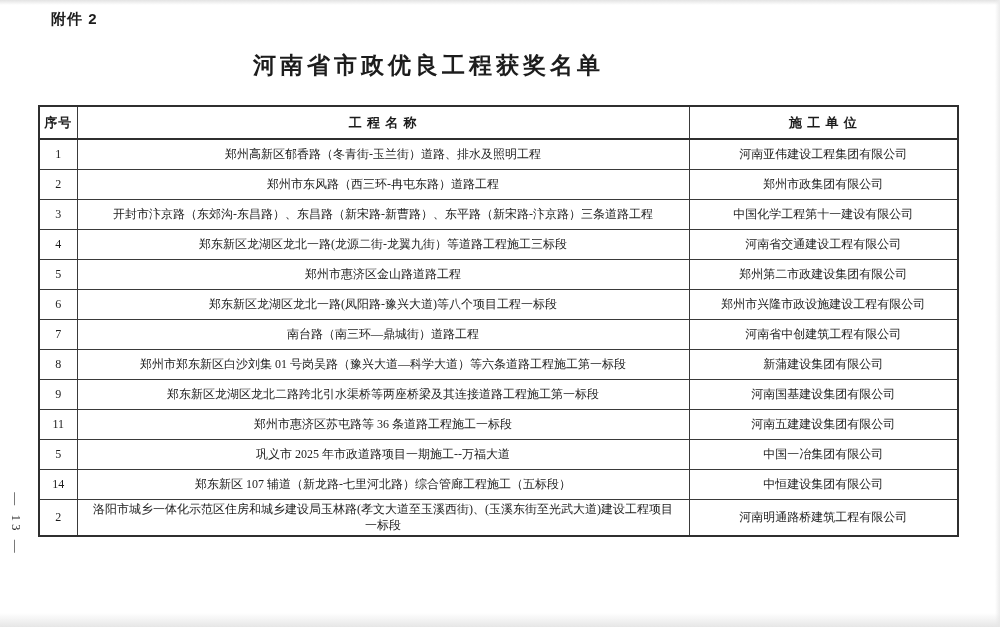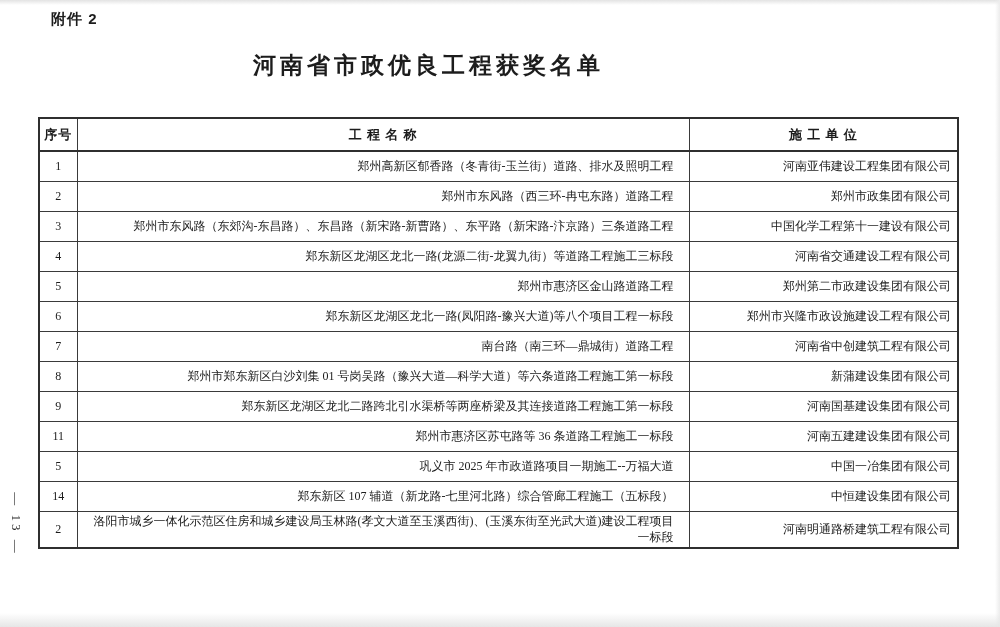--- a/index.html
+++ b/index.html
@@ -26,41 +26,41 @@
     font-family:"Liberation Sans","DejaVu Sans",sans-serif;
     font-weight:bold;font-size:23px;letter-spacing:4px;
   }
   .page-number{
     position:absolute;left:16px;top:524px;
     transform:translate(-50%,-50%) rotate(90deg);
     white-space:nowrap;font-size:13px;letter-spacing:3px;color:#2a2a2a;
   }
 
   table.awards{
-    position:absolute;left:38px;top:117px;width:919px;
+    position:absolute;left:38px;top:105px;width:919px;
     border-collapse:collapse;table-layout:fixed;
     border:2px solid #2f2f2f;
   }
   table.awards th, table.awards td{
     border:1px solid #3a3a3a;
     vertical-align:middle;
     overflow:hidden;
   }
   table.awards thead th{
     height:31px;
     border-bottom:2px solid #2f2f2f;
     font-weight:bold;font-size:13px;letter-spacing:1px;
     text-align:center;padding:0 2px;
   }
   col.c-no{width:38px;}
   col.c-project{width:612px;}
   col.c-company{width:269px;}
   td.no{height:29px;text-align:center;font-size:12px;padding:0;}
-  td.project{text-align:right;font-size:12px;line-height:1.3;padding:2px 15px;}
-  td.company{text-align:right;font-size:12px;line-height:1.3;padding:2px 6px;}
+  td.project{text-align:center;font-size:12px;line-height:1.3;padding:2px 15px;}
+  td.company{text-align:center;font-size:12px;line-height:1.3;padding:2px 6px;}
 </style>
 </head>
 <body>
 
 <div class="edge-top"></div>
 <div class="edge-right"></div>
 <div class="edge-bottom"></div>
 
 <div class="attachment-label">附件 2</div>
 <div class="doc-title">河南省市政优良工程获奖名单</div>
@@ -85,21 +85,21 @@
       <td class="project">郑州高新区郁香路（冬青街-玉兰街）道路、排水及照明工程</td>
       <td class="company">河南亚伟建设工程集团有限公司</td>
     </tr>
     <tr>
       <td class="no">2</td>
       <td class="project">郑州市东风路（西三环-冉屯东路）道路工程</td>
       <td class="company">郑州市政集团有限公司</td>
     </tr>
     <tr>
       <td class="no">3</td>
-      <td class="project">郑州市东风路（东郊沟-东昌路）、东昌路（新宋路-新曹路）、东平路（新宋路-汴京路）三条道路工程</td>
+      <td class="project">开封市汴京路（东郊沟-东昌路）、东昌路（新宋路-新曹路）、东平路（新宋路-汴京路）三条道路工程</td>
       <td class="company">中国化学工程第十一建设有限公司</td>
     </tr>
     <tr>
       <td class="no">4</td>
       <td class="project">郑东新区龙湖区龙北一路(龙源二街-龙翼九街）等道路工程施工三标段</td>
       <td class="company">河南省交通建设工程有限公司</td>
     </tr>
     <tr>
       <td class="no">5</td>
       <td class="project">郑州市惠济区金山路道路工程</td>

